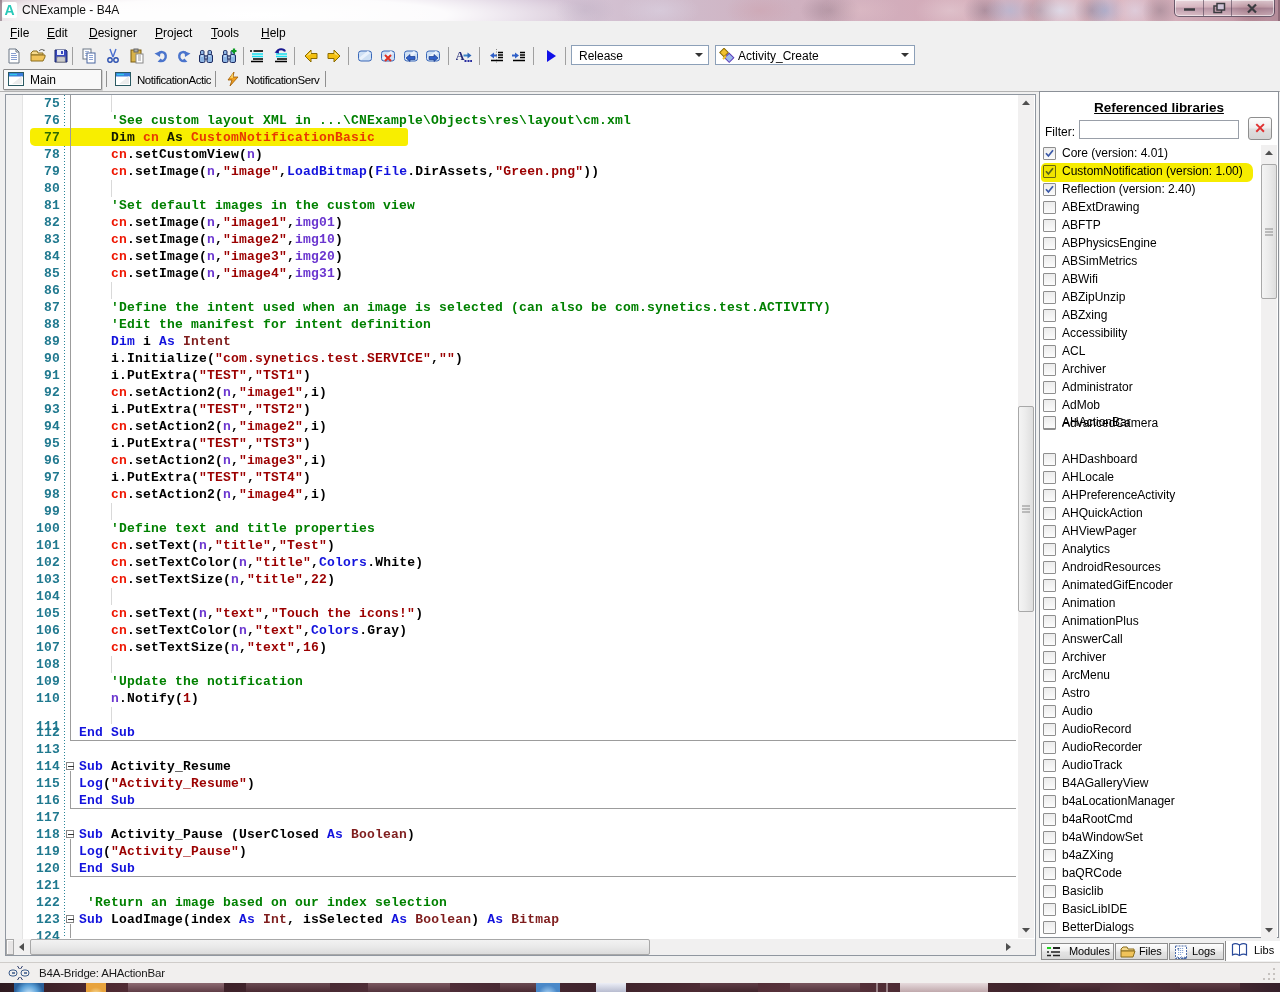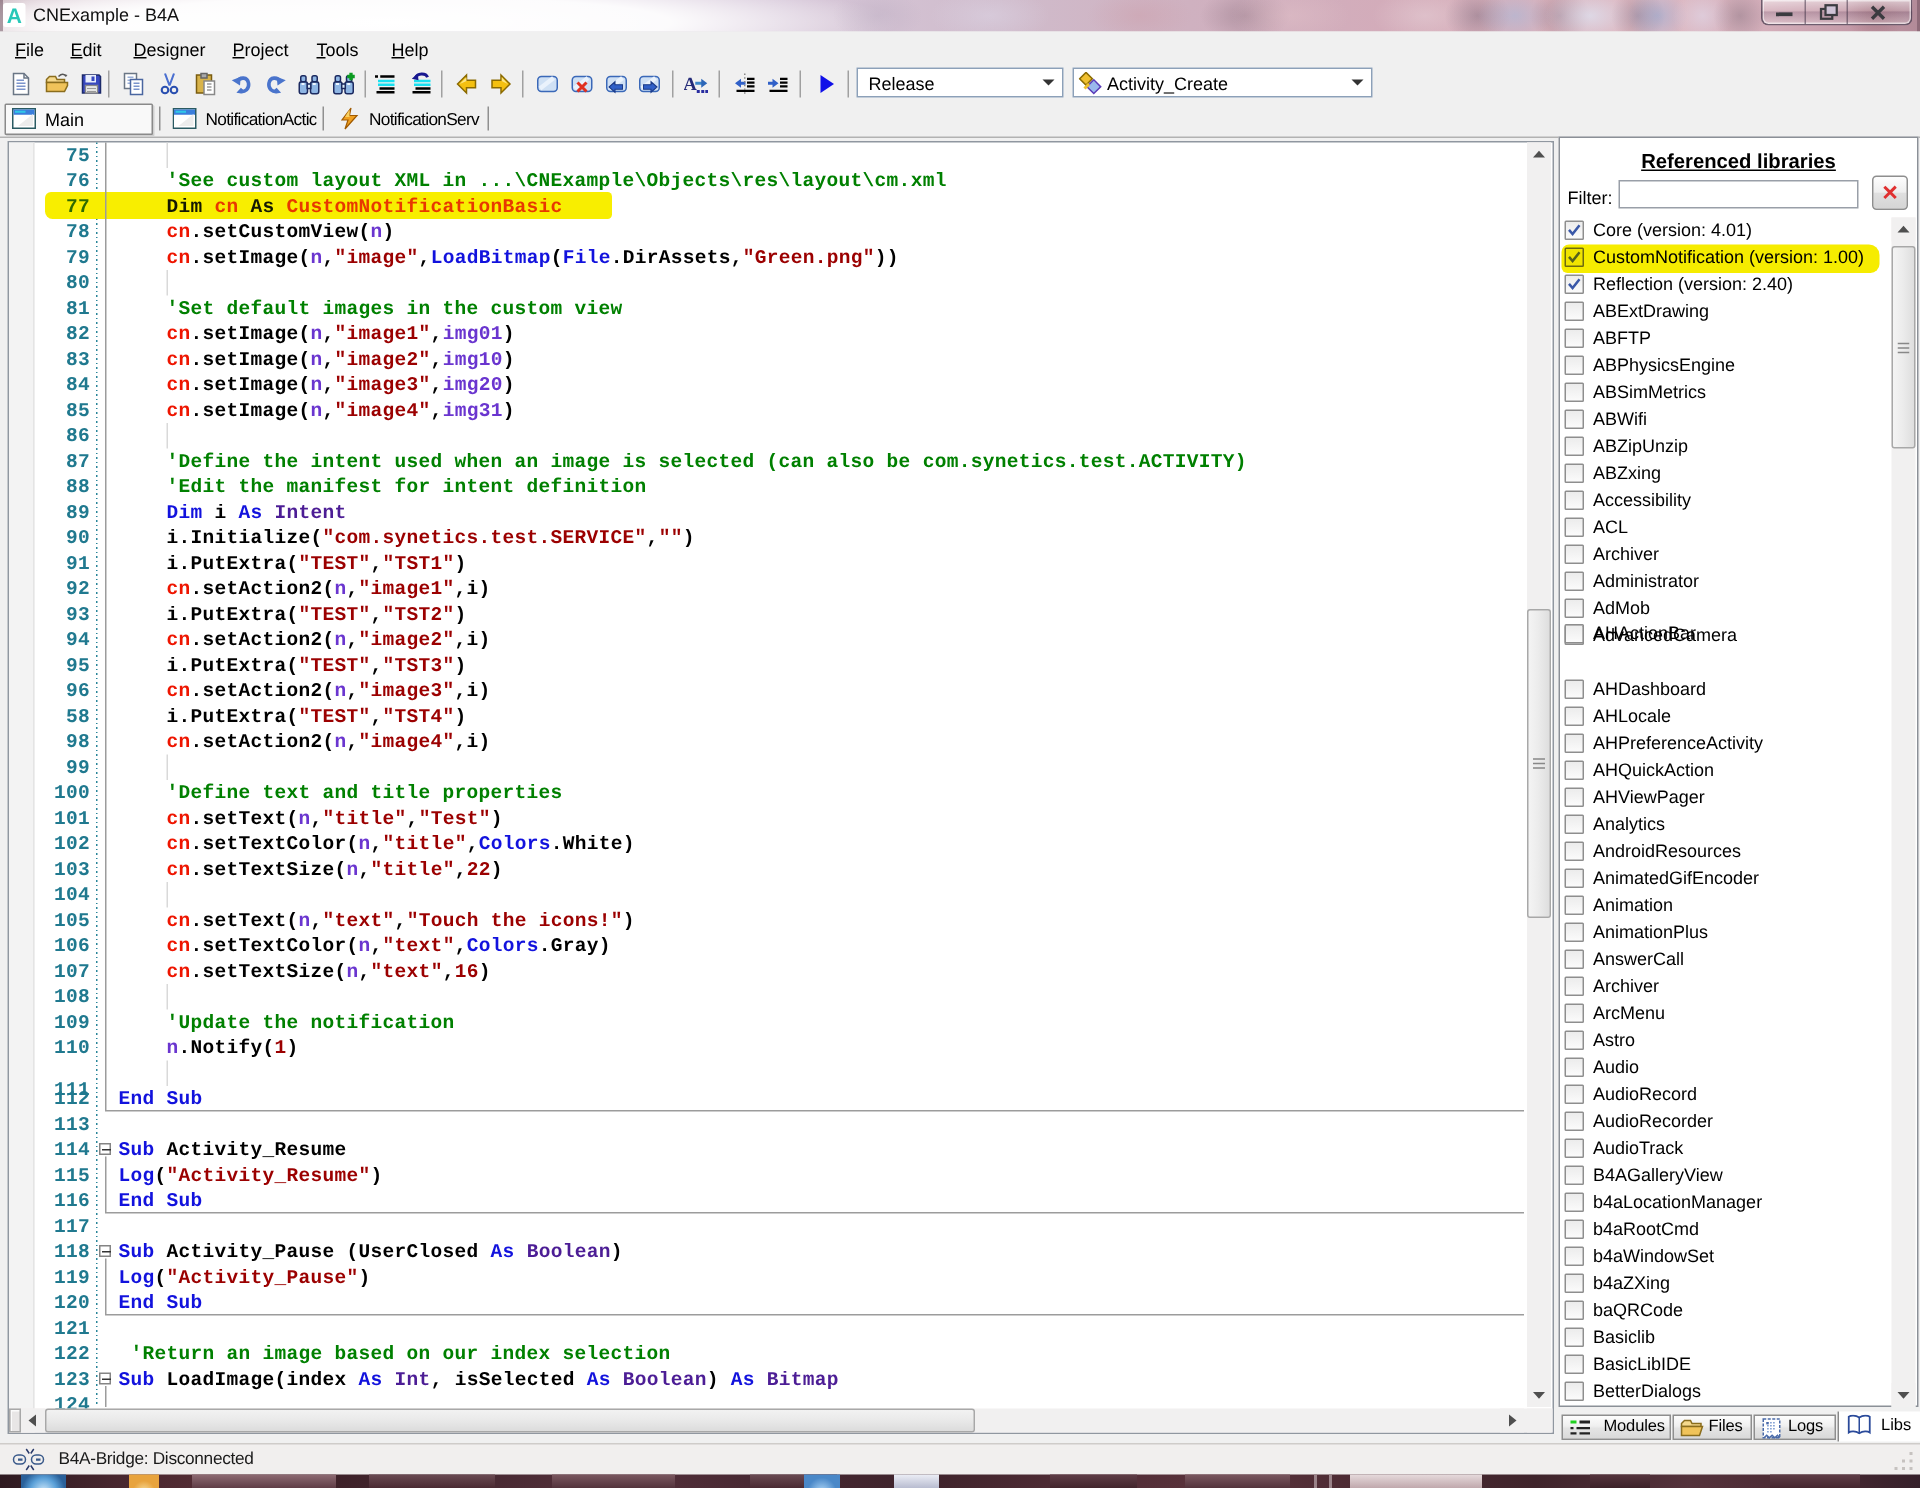--- a/index.html
+++ b/index.html
@@ -29,21 +29,21 @@
 #maintab{position:absolute;left:3px;top:0px;width:99px;height:21px;background:#f9f9f9;border:1px solid #8a8a8a;border-radius:1px;box-shadow:1px 1px 0 #d0d0d0}
 .tabsep{position:absolute;top:3px;width:1px;height:16px;background:#909090}
 .tabtxt{position:absolute;top:4px;font-size:12px;color:#000;white-space:nowrap;overflow:hidden}
 .tabtxt2{font-size:11.5px;letter-spacing:-0.45px;top:4.5px}
 
 #editor{position:absolute;left:5px;top:94px;width:1031px;height:862px;background:#fff;border:1px solid #9097a0}
 #emargin{position:absolute;left:0;top:0;width:17px;height:860px;background:#f3f3f3;border-right:1px solid #e4e4e4}
 #dotline{position:absolute;left:58px;top:0;width:1px;height:843px;background:repeating-linear-gradient(180deg,#2a8599 0,#2a8599 1px,#fff 1px,#fff 3px)}
 .crow{position:absolute;left:73px;height:17px;font-family:"Liberation Mono",monospace;font-size:13px;font-weight:bold;line-height:17px;letter-spacing:.2px;white-space:pre;color:#000}
 .lnum{position:absolute;left:0px;width:54px;height:17px;text-align:right;font-family:"Liberation Mono",monospace;font-size:13px;font-weight:bold;line-height:17px;letter-spacing:.2px;color:#20798f}
-.k{color:#1212dd}.t{color:#4c1d95}.c{color:#008000}.s{color:#9b0000}.r{color:#ee1500}.v{color:#6a35cf}.p{color:#000}
+.k{color:#1212dd}.t{color:#7f1d1d}.c{color:#008000}.s{color:#9b0000}.r{color:#ee1500}.v{color:#6a35cf}.p{color:#000}
 .hk{color:#131802}.hr{color:#e83800}
 .lnum-hl{color:#2e6a00}
 #hl77{position:absolute;left:30px;width:378px;height:18px;background:#f8ee00;border-radius:4px 3px 3px 5px}
 .sepline{position:absolute;left:65px;height:1px;background:#9c9c9c}
 .foldv{position:absolute;left:65px;width:1px;background:#9c9c9c}
 .foldbox{position:absolute;width:8px;height:8px;border:1px solid #848484;background:#fff}
 .foldbox::after{content:"";position:absolute;left:1px;top:3px;width:6px;height:1px;background:#333}
 .iguide{position:absolute;left:106px;width:1px;height:17px;background:#d9d9d9}
 
 .sb-track{position:absolute;background:#f1f0f0}
@@ -344,21 +344,21 @@
 <div class="lnum" style="top:384px">92</div>
 <div class="crow" style="top:401px"><span class="p">    i.PutExtra(</span><span class="s">"TEST"</span><span class="p">,</span><span class="s">"TST2"</span><span class="p">)</span></div>
 <div class="lnum" style="top:401px">93</div>
 <div class="crow" style="top:418px"><span class="r">    cn</span><span class="p">.setAction2(</span><span class="v">n</span><span class="p">,</span><span class="s">"image2"</span><span class="p">,i)</span></div>
 <div class="lnum" style="top:418px">94</div>
 <div class="crow" style="top:435px"><span class="p">    i.PutExtra(</span><span class="s">"TEST"</span><span class="p">,</span><span class="s">"TST3"</span><span class="p">)</span></div>
 <div class="lnum" style="top:435px">95</div>
 <div class="crow" style="top:452px"><span class="r">    cn</span><span class="p">.setAction2(</span><span class="v">n</span><span class="p">,</span><span class="s">"image3"</span><span class="p">,i)</span></div>
 <div class="lnum" style="top:452px">96</div>
 <div class="crow" style="top:469px"><span class="p">    i.PutExtra(</span><span class="s">"TEST"</span><span class="p">,</span><span class="s">"TST4"</span><span class="p">)</span></div>
-<div class="lnum" style="top:469px">58</div>
+<div class="lnum" style="top:469px">97</div>
 <div class="crow" style="top:486px"><span class="r">    cn</span><span class="p">.setAction2(</span><span class="v">n</span><span class="p">,</span><span class="s">"image4"</span><span class="p">,i)</span></div>
 <div class="lnum" style="top:486px">98</div>
 <div class="crow" style="top:503px"></div>
 <div class="lnum" style="top:503px">99</div>
 <div class="crow" style="top:520px"><span class="c">    'Define text and title properties</span></div>
 <div class="lnum" style="top:520px">100</div>
 <div class="crow" style="top:537px"><span class="r">    cn</span><span class="p">.setText(</span><span class="v">n</span><span class="p">,</span><span class="s">"title"</span><span class="p">,</span><span class="s">"Test"</span><span class="p">)</span></div>
 <div class="lnum" style="top:537px">101</div>
 <div class="crow" style="top:554px"><span class="r">    cn</span><span class="p">.setTextColor(</span><span class="v">n</span><span class="p">,</span><span class="s">"title"</span><span class="p">,</span><span class="k">Colors</span><span class="p">.White)</span></div>
 <div class="lnum" style="top:554px">102</div>
@@ -699,21 +699,21 @@
   </div>
 <div id="statusbar">
 <svg width="26" height="18" viewBox="0 0 26 18" style="position:absolute;left:7px;top:1px">
       <g stroke="#3a5a8a" fill="none">
         <rect x="2" y="6" width="8" height="6" rx="3"></rect>
         <rect x="14" y="6" width="8" height="6" rx="3"></rect>
         <path d="M5 9h3M17 9h3" stroke-width="1.5"></path>
         <path d="M10.5 2l2 3M15.5 2l-2 3M10.5 16l2-3M15.5 16l-2-3" stroke="#2a3a6a"></path>
       </g>
     </svg>
-<div id="stext">B4A-Bridge: Disconnected</div>
+<div id="stext">B4A-Bridge: AHActionBar</div>
 <svg width="16" height="16" style="position:absolute;left:1261px;top:3px">
       <g fill="#c6c2bf">
         <rect x="12" y="12" width="2" height="2"></rect>
         <rect x="12" y="7" width="2" height="2"></rect>
         <rect x="12" y="2" width="2" height="2"></rect>
         <rect x="7" y="12" width="2" height="2"></rect>
         <rect x="7" y="7" width="2" height="2"></rect>
         <rect x="2" y="12" width="2" height="2"></rect>
       </g>
     </svg>

